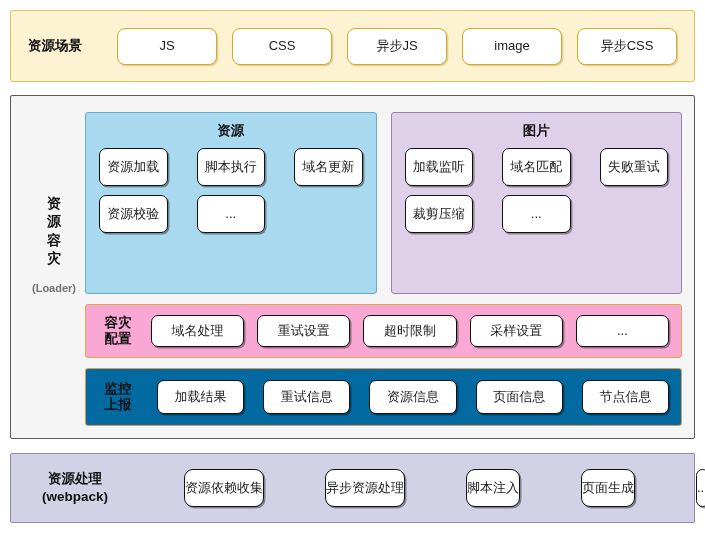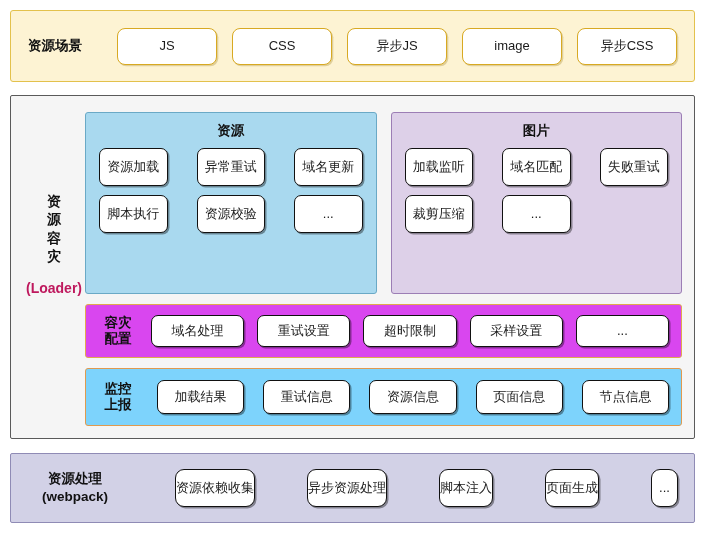--- a/index.html
+++ b/index.html
@@ -89,23 +89,23 @@
     justify-content: center;
     padding-bottom: 46px;
   }
   #loader-label-wrap .vchar {
     font-size: 14px;
     font-weight: bold;
     color: #111;
     line-height: 1.32;
   }
   #loader-label-wrap .paren {
-    font-size: 14px;
-    font-weight: bold;
-    color: #be185d;
+    font-size: 11px;
+    font-weight: bold;
+    color: #737373;
     margin-top: 15px;
   }
 
   #loader-stack {
     flex: 1 1 auto;
     display: flex;
     flex-direction: column;
     gap: 10px;
     justify-content: flex-end;
   }
@@ -138,56 +138,56 @@
     gap: 9px 29px;
   }
   .panel-grid .cell { height: 100%; }
 
   #panel-resource { background: #a9d9ef; border: 1.3px solid #6aa9c6; }
   #panel-image    { background: #ddd0e8; border: 1.3px solid #9c7eb5; }
 
   
   #config-band {
     height: 54px;
-    background: #d946ef;
+    background: #f9a8d4;
     border: 1.3px solid #e0a94e;
     border-radius: 3px;
     display: flex;
     align-items: center;
     padding: 0 12px;
     gap: 13px;
   }
   #config-band .row-label { width: 40px; }
   #config-band .cell { flex: 1 1 0; height: 32px; }
 
   
   #report-band {
     height: 58px;
-    background: #7dd3fc;
+    background: #0369a1;
     border: 1.3px solid #e09a4e;
     border-radius: 3px;
     display: flex;
     align-items: center;
     padding: 0 12px;
     gap: 19px;
   }
   #report-band .row-label { width: 40px; }
   #report-band .cell { flex: 1 1 0; height: 34px; }
 
   
   #webpack-section {
     margin-top: 14px;
     height: 70px;
     background: #d2d1e6;
     border: 1.3px solid #8f8bb5;
     border-radius: 2px;
     display: flex;
     align-items: center;
     padding: 0 16px;
-    gap: 4px;
+    gap: 13px;
   }
   #webpack-label {
     width: 96px;
     flex: 0 0 96px;
     text-align: center;
     font-size: 13.5px;
     font-weight: bold;
     color: #111;
     line-height: 1.3;
     white-space: pre-line;
@@ -224,23 +224,22 @@
     </div>
 
     <div id="loader-stack">
 
       <div id="panels-row">
 
         <div class="panel" id="panel-resource">
           <div class="panel-title">资源</div>
           <div class="panel-grid">
             <div class="cell">资源加载</div>
-            <div class="cell">异常重试</div>
+            <div class="cell">脚本执行</div>
             <div class="cell">域名更新</div>
-            <div class="cell">脚本执行</div>
             <div class="cell">资源校验</div>
             <div class="cell">...</div>
           </div>
         </div>
 
         <div class="panel" id="panel-image">
           <div class="panel-title">图片</div>
           <div class="panel-grid">
             <div class="cell">加载监听</div>
             <div class="cell">域名匹配</div>

